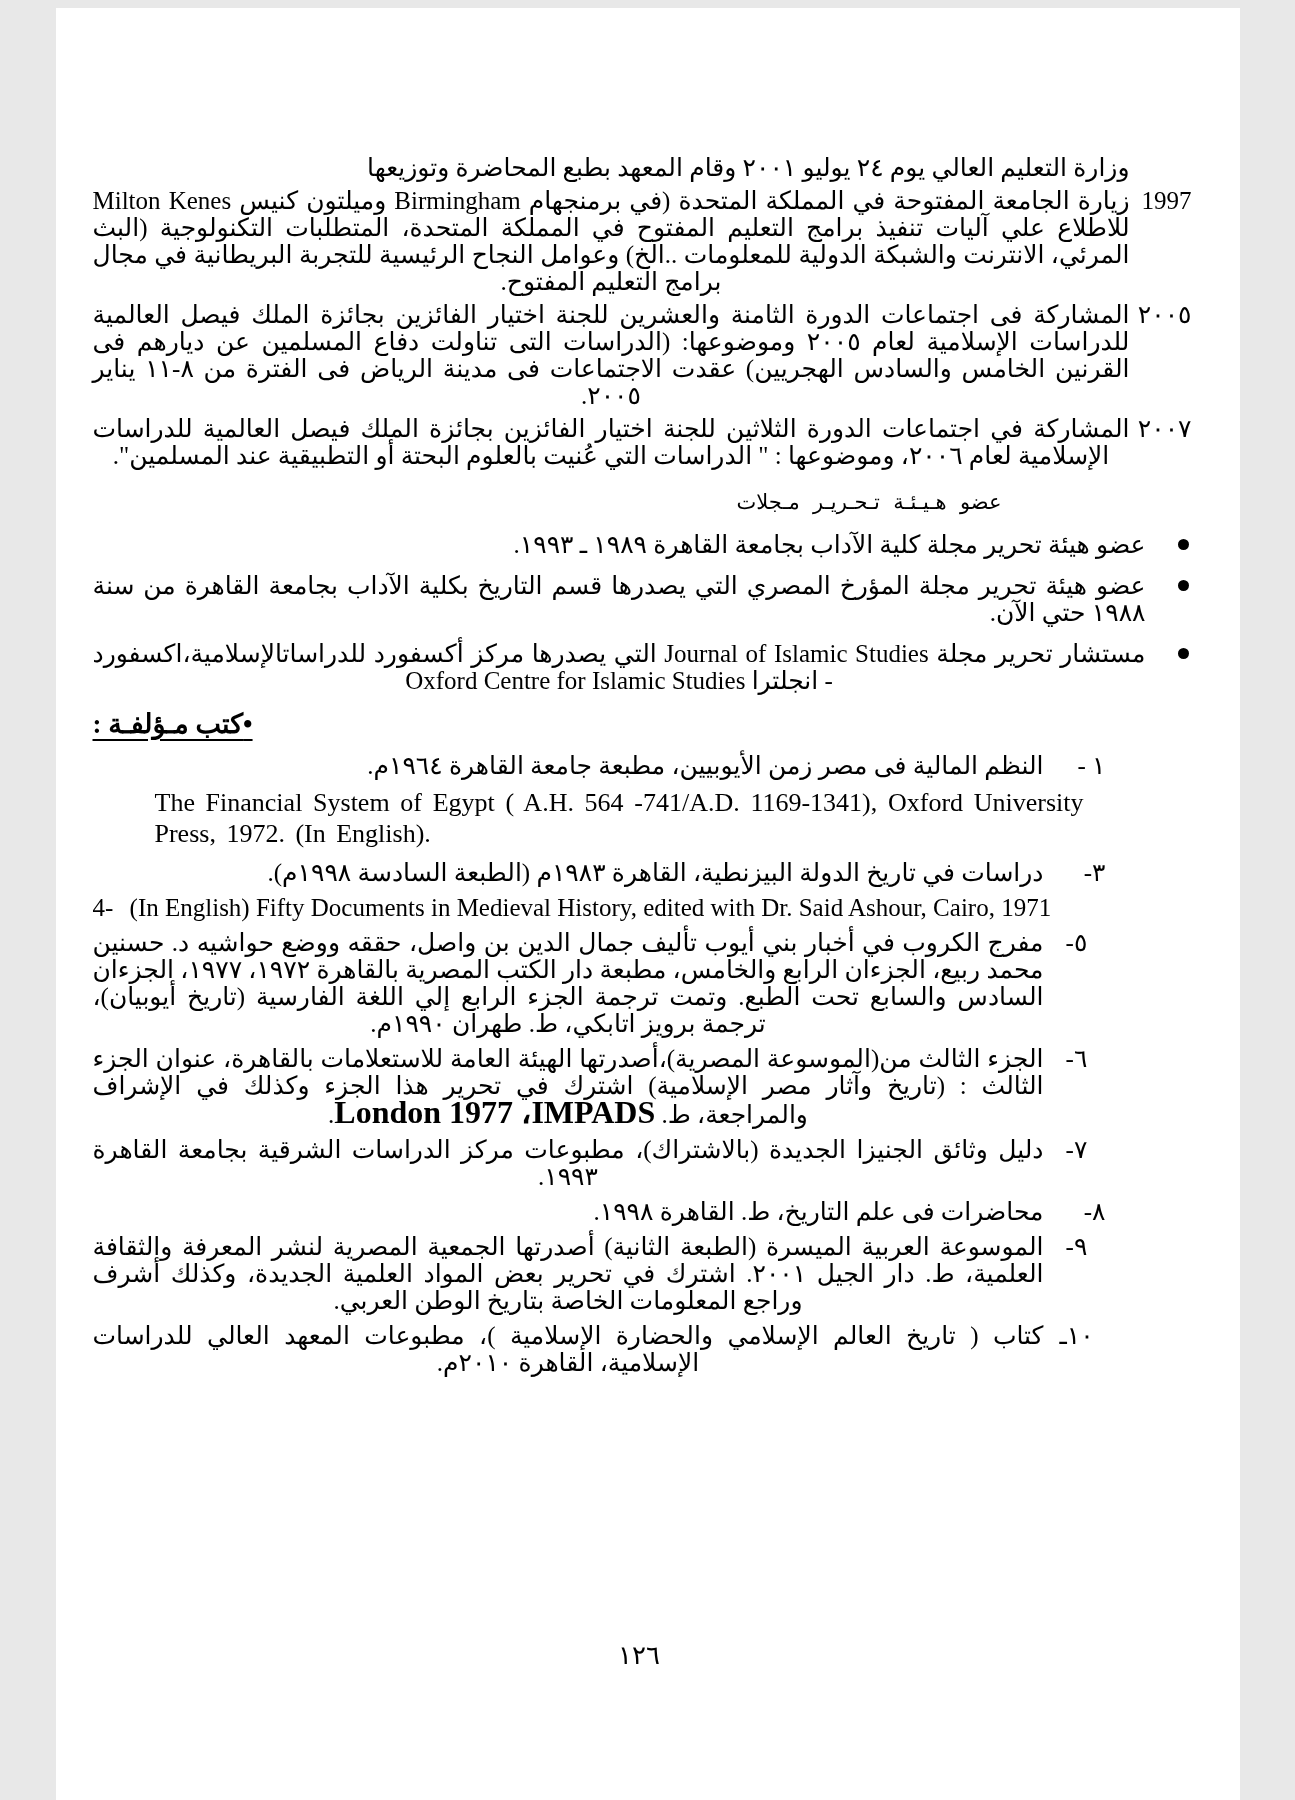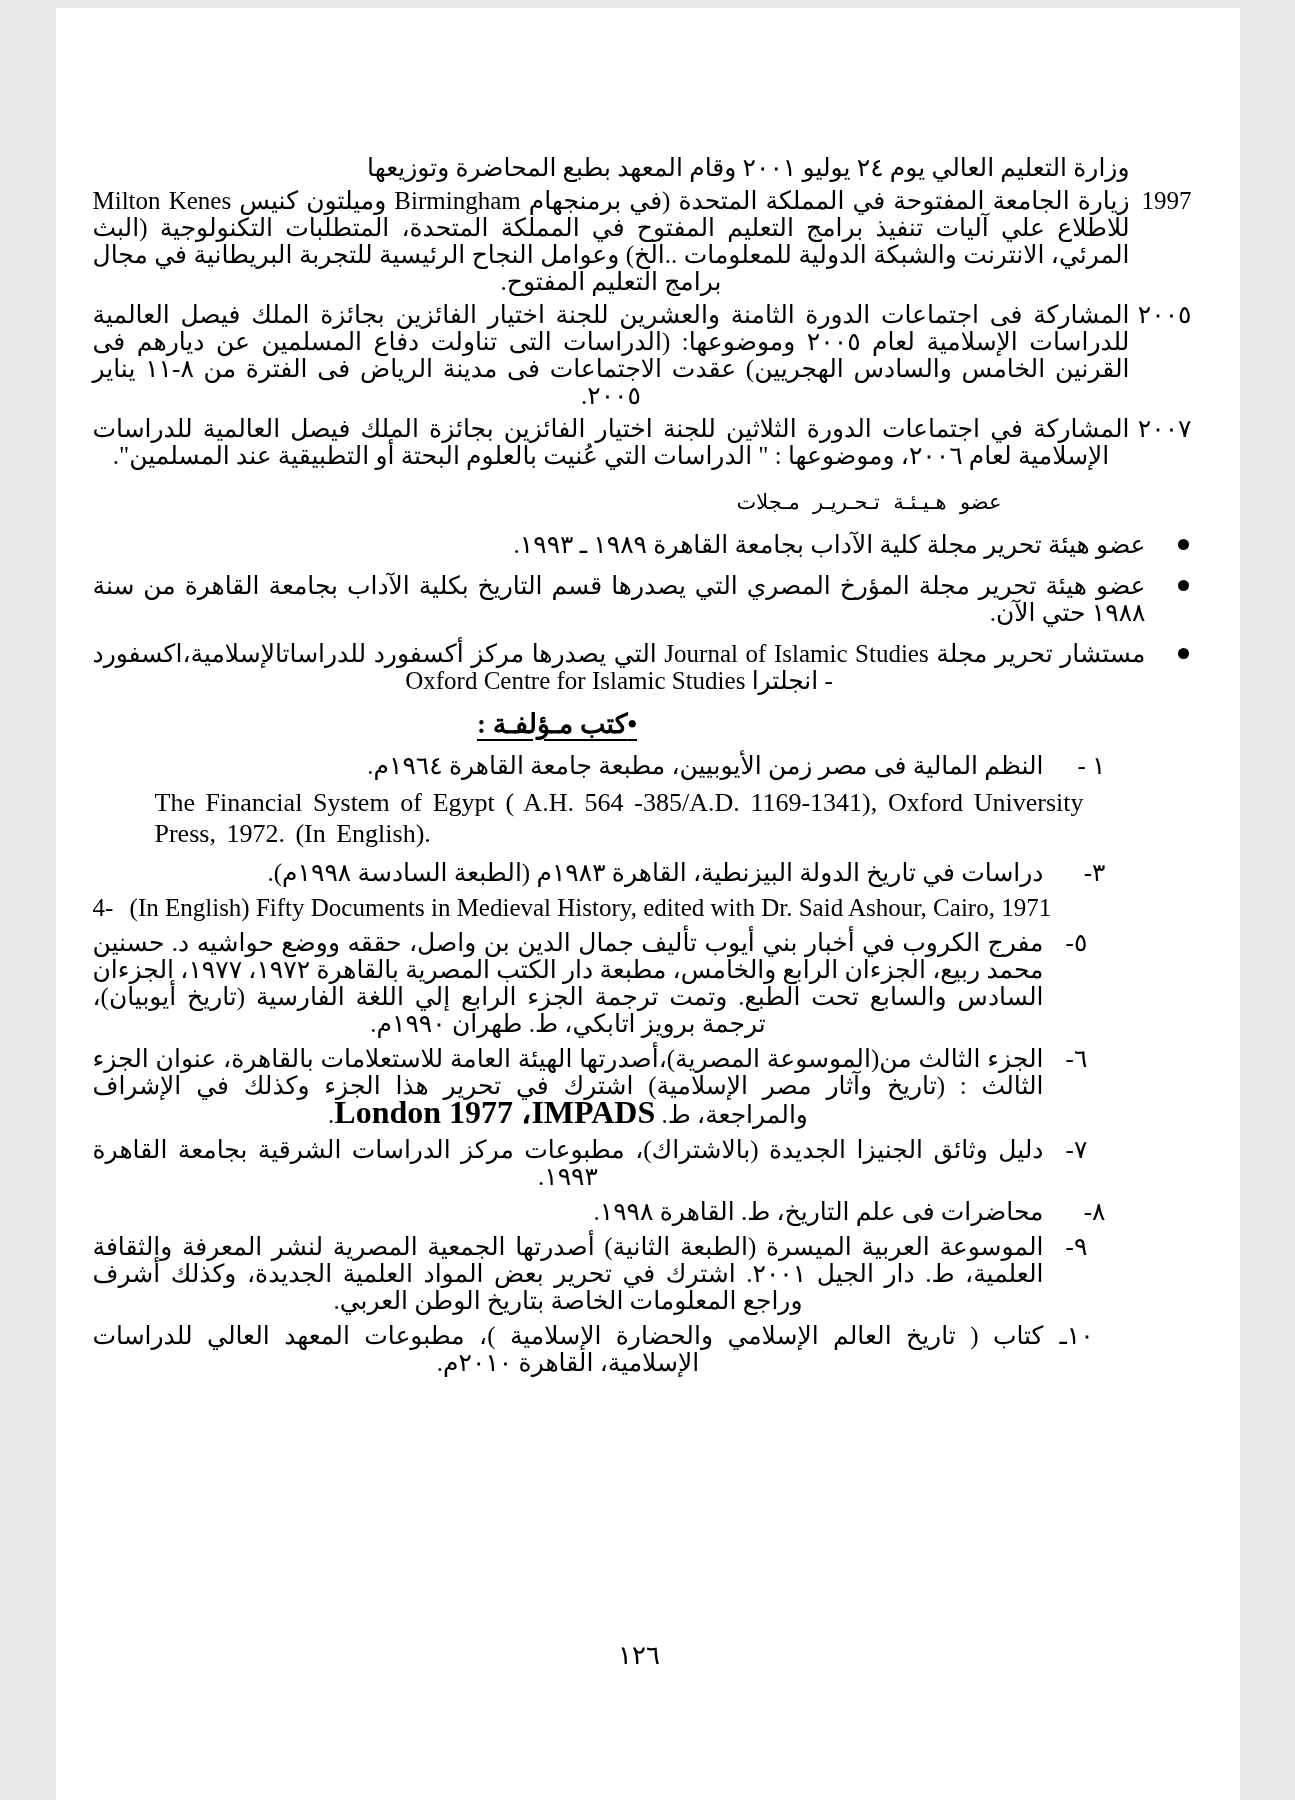--- a/index.html
+++ b/index.html
@@ -12,21 +12,21 @@
   .year{flex:0 0 62px;}
   .ytext{flex:1;display:block;}
   .center-last{text-align-last:center;}
   .sec-heading{margin:18px 190px 14px 0;font-size:21px;font-weight:400;
                word-spacing:8px;text-align:right;line-height:30px;}
   ul.bullets{list-style:none;margin:0;padding:0;}
   .bullet-item{position:relative;padding-right:46px;margin:0 0 14px 0;}
   .dot{position:absolute;right:3px;top:8px;width:11px;height:11px;border-radius:50%;background:#000;}
   .pub-heading{margin:44px 84px 12px 0;font-size:27px;font-weight:400;word-spacing:6px;
                text-align:right;line-height:30px;}
-  .sub-heading{margin:0 170px 12px 0;text-align:center;font-size:27px;font-weight:bold;line-height:32px;}
+  .sub-heading{margin:0 170px 12px 0;text-align:left;font-size:27px;font-weight:bold;line-height:32px;}
   .sub-heading .u{text-decoration:underline;text-underline-offset:6px;}
   ol.pubs{list-style:none;margin:0;padding:0 86px 0 0;}
   .pub-item{position:relative;padding-right:62px;margin:0 0 8px 0;}
   .pub-item .num{position:absolute;right:0;top:0;width:58px;}
   .pub-item.ltr{direction:ltr;padding-right:0;padding-left:62px;text-indent:-62px;}
   .pub-item.ltr .num{position:static;width:auto;padding-right:10px;}
   .pub-item.eng{padding-left:62px;padding-right:22px;text-indent:0;font-size:26px;
                 line-height:31px;word-spacing:4px;margin-bottom:10px;}
   .bold-latin{font-weight:bold;font-size:32px;}
   .page-number{position:absolute;top:1632px;left:0;right:17px;text-align:center;font-size:26px;}
@@ -74,21 +74,21 @@
 
     <p class="sub-heading"><span class="u"><span>•</span><span>كتب مـؤلفـة :</span></span></p>
 
     <ol class="pubs" id="pub-list">
         <li class="pub-item">
     <span class="num">١ -</span>
     <span class="ptext">النظم المالية فى مصر زمن الأيوبيين، مطبعة جامعة القاهرة ١٩٦٤م.</span>
   </li>
         <li class="pub-item ltr eng" dir="ltr">
     
-    <span class="ptext">The Financial System of Egypt ( A.H. 564 -385/A.D. 1169-1341), Oxford University Press, 1972. (In English).</span>
+    <span class="ptext">The Financial System of Egypt ( A.H. 564 -741/A.D. 1169-1341), Oxford University Press, 1972. (In English).</span>
   </li>
         <li class="pub-item">
     <span class="num">٣-</span>
     <span class="ptext">دراسات في تاريخ الدولة البيزنطية، القاهرة ١٩٨٣م (الطبعة السادسة ١٩٩٨م).</span>
   </li>
         <li class="pub-item ltr" dir="ltr">
     <span class="num">4-</span>
     <span class="ptext">(In English) Fifty Documents in Medieval History, edited with Dr. Said Ashour, Cairo,  1971</span>
   </li>
         <li class="pub-item center-last">

